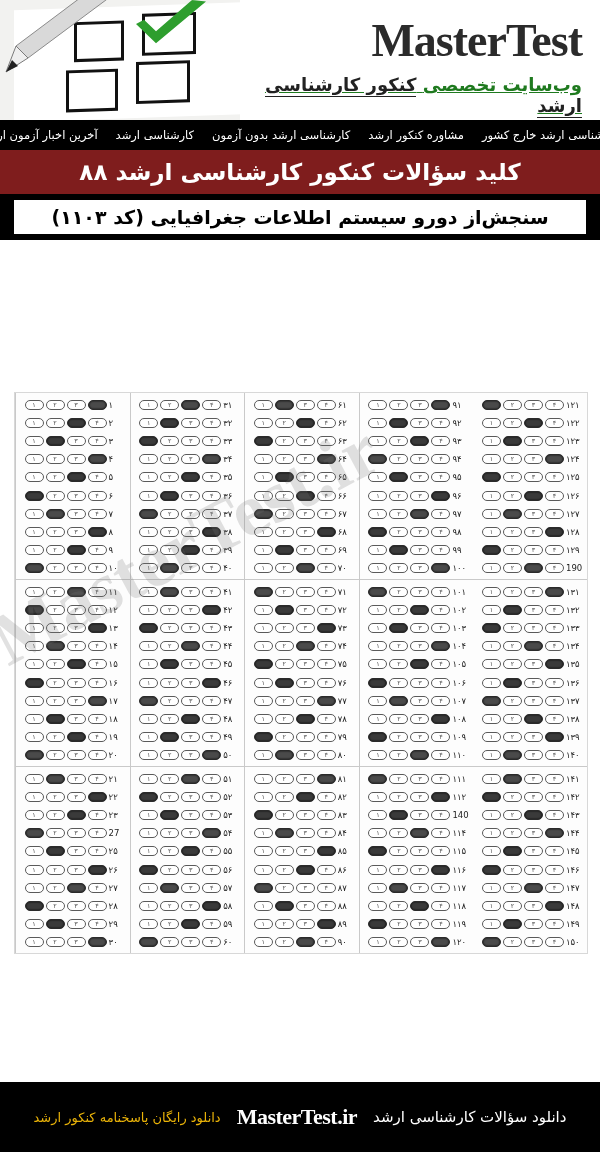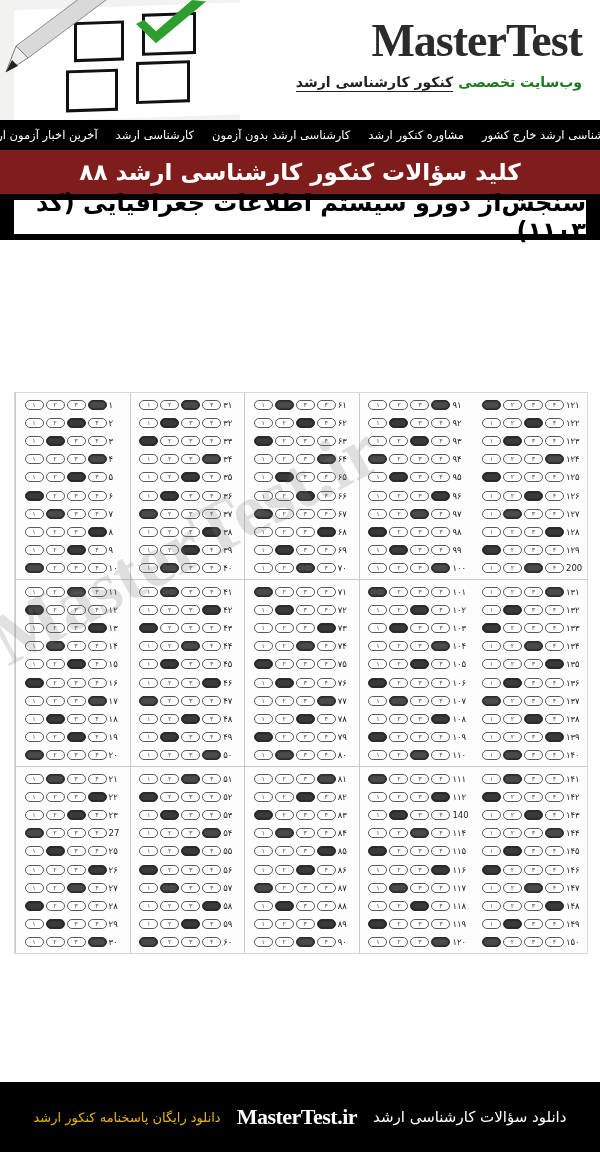--- a/index.html
+++ b/index.html
@@ -46,22 +46,23 @@
   }
   .brand{
     position:absolute;right:18px;top:14px;
     font-family:"Liberation Serif","DejaVu Serif",serif;
     font-weight:bold;font-size:46px;color:#2b2b2b;letter-spacing:-1px;
     direction:ltr;
   }
   .brand .m2{color:#2b2b2b;}
   .brand-sub{
     position:absolute;right:18px;top:74px;
-    font-size:14px;font-weight:bold;color:#1f7a1f;
+    font-size:18px;font-weight:bold;color:#1f7a1f;
     direction:rtl;
+    text-decoration:underline;
   }
   .brand-sub .mid{color:#222;border-bottom:1px solid #222;padding-bottom:1px;}
 
   
   .navbar{
     width:600px;height:30px;background:#000;color:#fff;
     display:flex;align-items:center;justify-content:center;gap:18px;
     font-size:11.5px;
   }
   .navbar .navitem{color:#fff;white-space:nowrap;}
@@ -74,21 +75,21 @@
     letter-spacing:0px;
   }
   .title-sub-wrap{
     width:600px;height:46px;background:#000;
     display:flex;align-items:center;justify-content:center;
     padding:0;box-sizing:border-box;
   }
   .title-sub{
     width:572px;height:34px;background:#fff;color:#000;
     display:flex;align-items:center;justify-content:center;
-    font-size:24px;font-weight:bold;
+    font-size:19px;font-weight:bold;
   }
 
   
   .sheet-area{
     position:absolute;left:0;top:262px;width:600px;height:820px;
     background:#fff;
   }
   .scan{
     position:absolute;left:14px;top:130px;width:572px;height:560px;
     background:#fdfdfd;
@@ -548,21 +549,21 @@
                 <div class="bub">۱</div>
               </div>
               <div class="qrow">
                 <div class="qnum">۱۲۹</div>
                 <div class="bub">۴</div>
                 <div class="bub">۳</div>
                 <div class="bub">۲</div>
                 <div class="bub filled">۱</div>
               </div>
               <div class="qrow">
-                <div class="qnum">200</div>
+                <div class="qnum">190</div>
                 <div class="bub">۴</div>
                 <div class="bub filled smudge">۳</div>
                 <div class="bub">۲</div>
                 <div class="bub">۱</div>
               </div>
             </div>
           </div>
           <div class="bandrow">
             <div class="colblock">
               <div class="qrow">

